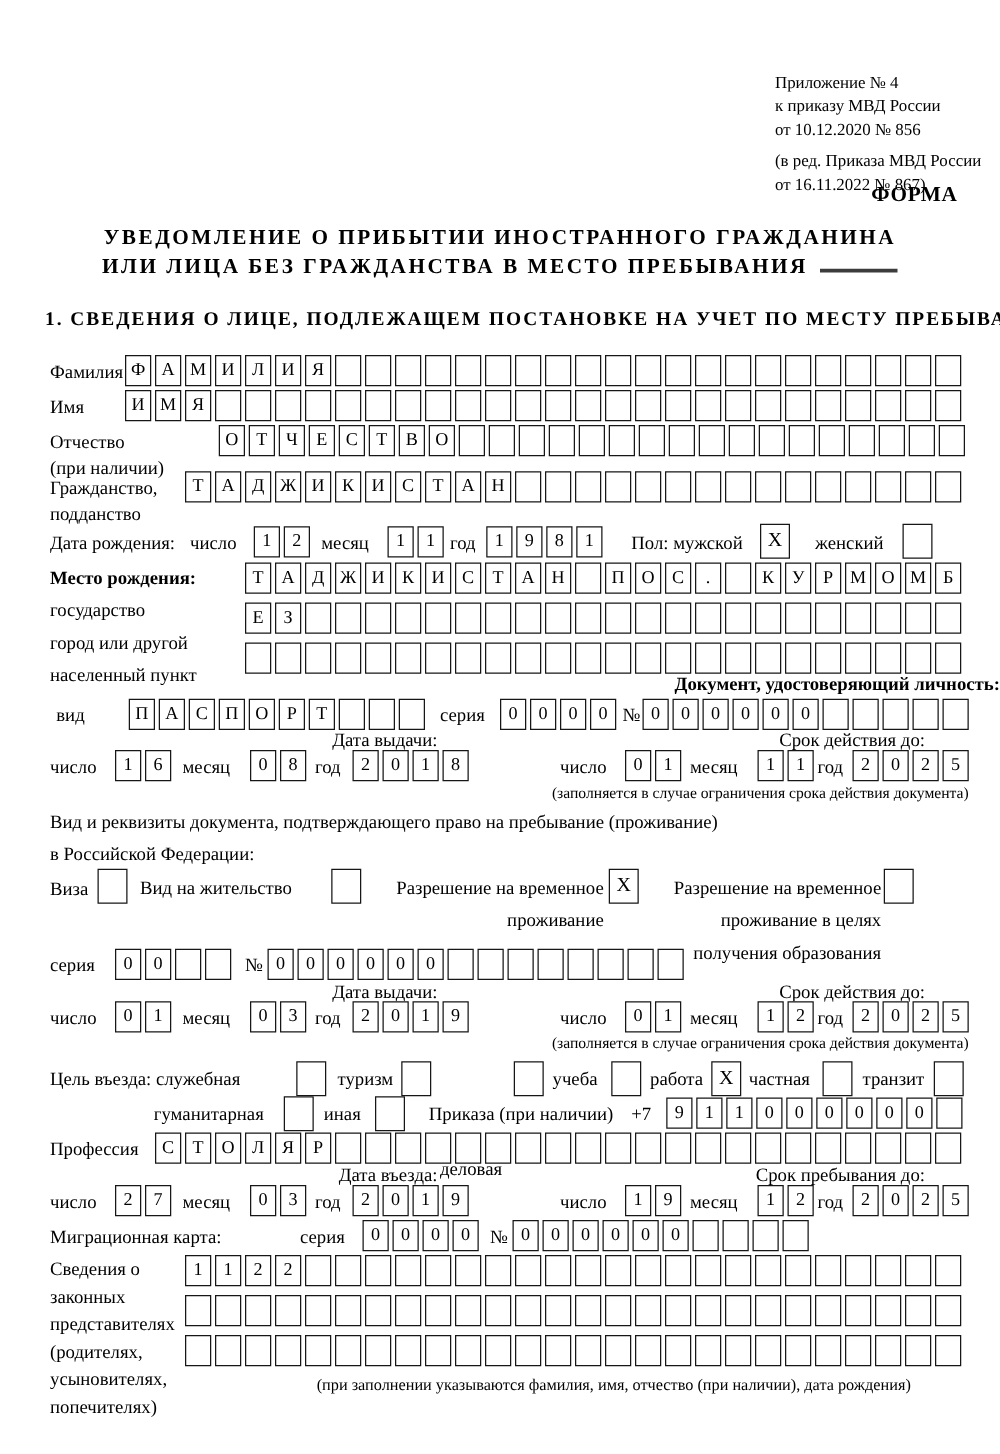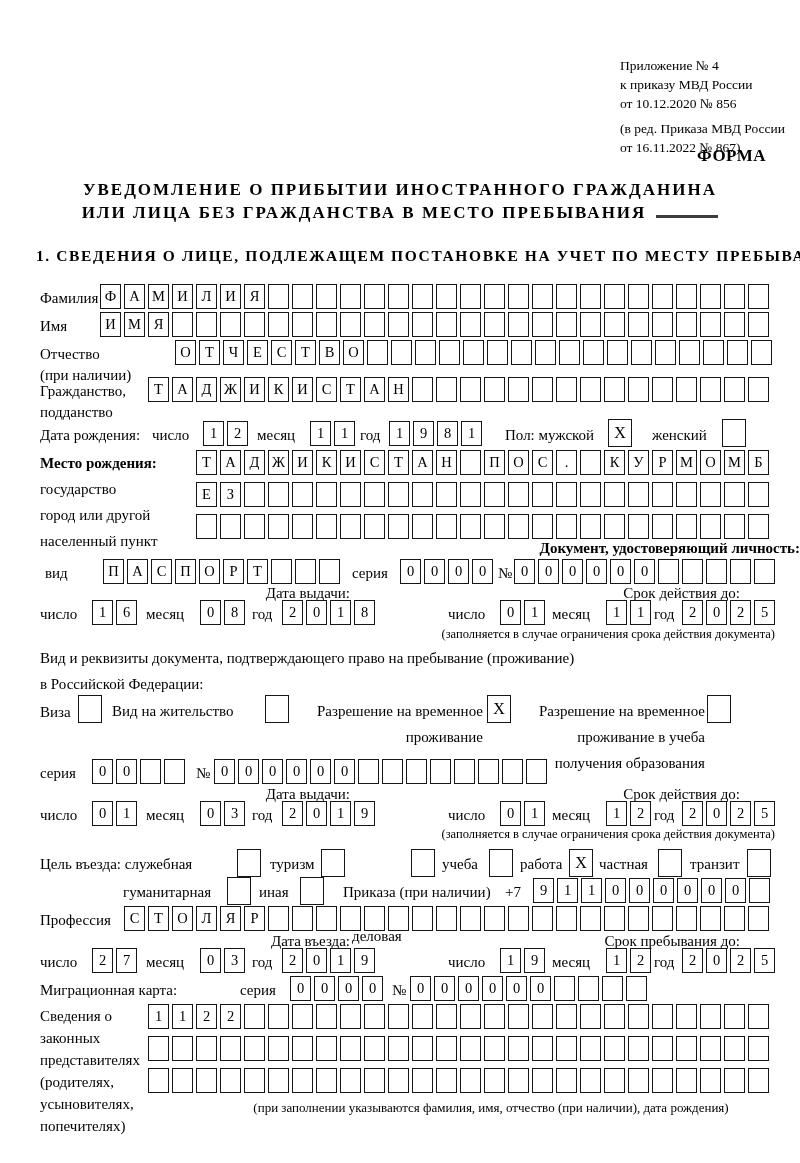--- a/index.html
+++ b/index.html
@@ -359,21 +359,21 @@
   <div class="cb" style="left:265px;top:695px;"></div>
 
   <div class="abs ctr" style="left:298px;top:698px;width:185px;font-size:15px;line-height:26px;">
     <div>Разрешение на временное</div>
     <div>проживание</div>
   </div>
   <div class="cb" style="left:487px;top:695px;">X</div>
 
   <div class="abs ctr" style="left:520px;top:698px;width:185px;font-size:15px;line-height:26px;">
     <div>Разрешение на временное</div>
-    <div>проживание в учеба</div>
+    <div>проживание в целях</div>
     <div>получения образования</div>
   </div>
   <div class="cb" style="left:707px;top:695px;"></div>
 
   <div class="lbl" style="left:40px;top:765px;">серия</div>
   <div class="cellrow" style="left:92px;top:759px;">
       <div class="cell">0</div>
       <div class="cell">0</div>
       <div class="cell"></div>
       <div class="cell"></div>

